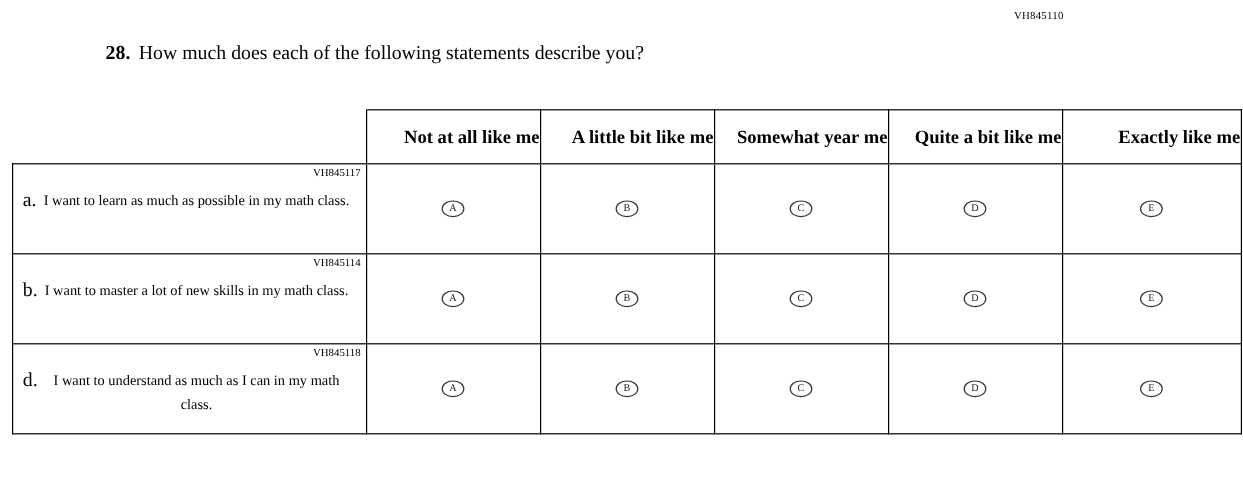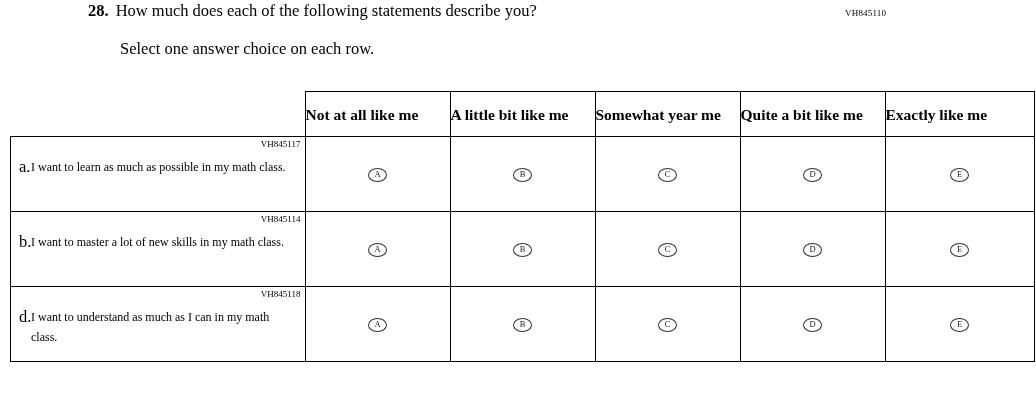--- a/index.html
+++ b/index.html
@@ -24,21 +24,21 @@
     position: absolute;
     top: 8px;
     left: 845px;
     font-family: "Liberation Serif", serif;
     font-size: 9px;
     letter-spacing: 0.2px;
     color: #000;
   }
   .question-block {
     position: absolute;
-    top: 1px;
+    top: 34px;
     left: 88px;
     width: 700px;
   }
   .q-line {
     font-size: 16.5px;
     line-height: 20px;
     white-space: nowrap;
   }
   .q-num {
     font-weight: bold;
@@ -64,37 +64,38 @@
   }
   table.matrix td, table.matrix th {
     border: 1px solid #000000;
     padding: 0;
     vertical-align: middle;
   }
   thead th {
     height: 44px;
     font-size: 15.5px;
     font-weight: bold;
-    text-align: left;
+    text-align: right;
     line-height: 17px;
     padding: 2px 4px;
   }
   thead th.blank-head {
     border-left: none;
     border-top: none;
     border-bottom: none;
   }
   .col-stem { width: 294px; }
   .col-opt  { width: 144px; }
   .col-opt-last { width: 148px; }
 
   tbody td.stem {
     height: 68px;
     position: relative;
     padding: 0 6px 6px 6px;
+    text-align: center;
   }
   .stem-code {
     position: absolute;
     top: 2px;
     right: 4px;
     font-size: 9px;
     font-family: "Liberation Serif", serif;
     line-height: 10px;
   }
   .stem-text {
@@ -133,23 +134,20 @@
 <body>
 
 <div class="page">
 
   <div class="corner-code">VH845110</div>
 
   <div class="question-block">
     <div class="q-line">
       <span class="q-num">28.</span><span>How much does each of the following statements describe you?</span>
     </div>
-    <div class="q-instruction">
-      <span>Select </span><span class="emph">one</span><span> answer choice on each row.</span>
-    </div>
   </div>
 
   <table class="matrix">
     <thead>
       <tr>
         <th class="blank-head col-stem"></th>
         <th class="col-opt">Not at all like me</th>
         <th class="col-opt">A little bit like me</th>
         <th class="col-opt">Somewhat year me</th>
         <th class="col-opt">Quite a bit like me</th>

